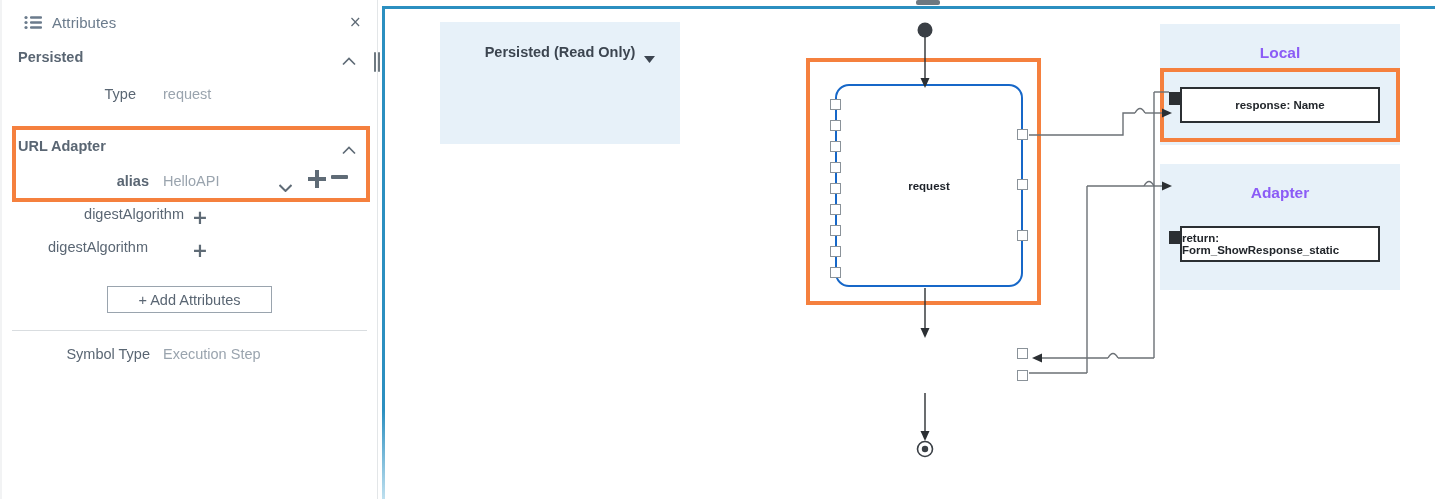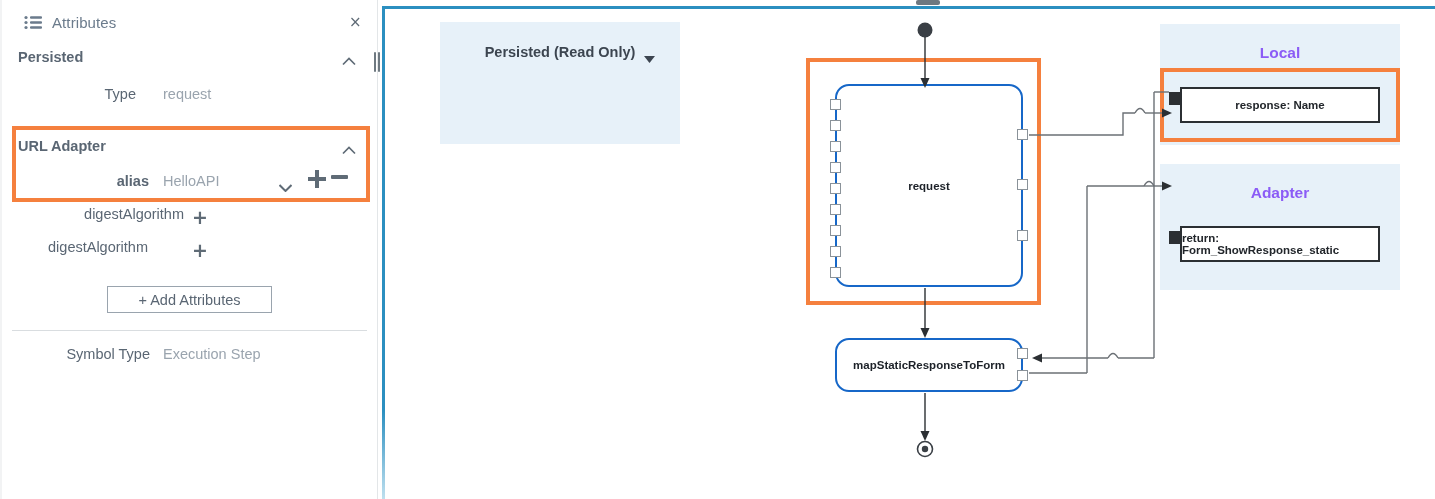--- a/index.html
+++ b/index.html
@@ -254,21 +254,20 @@
     <div class="grp" id="grp-return">
       <span class="grp-title">Adapter</span>
     </div>
     <div class="var-box" id="var-response">response: Name</div>
     <div class="var-box" id="var-return">return: Form_ShowResponse_static</div>
     <div class="hl-box" id="hl-local"></div>
     <div class="port-filled" style="left:787px;top:92px;"></div>
     <div class="port-filled" style="left:787px;top:231px;"></div>
 
     <div class="node" id="node-request">request</div>
-    <div class="node" id="node-map">mapStaticResponseToForm</div>
     <div class="hl-box" id="hl-request"></div>
 
     <div class="port" style="left:448px;top:99px;"></div>
     <div class="port" style="left:448px;top:120px;"></div>
     <div class="port" style="left:448px;top:141px;"></div>
     <div class="port" style="left:448px;top:162px;"></div>
     <div class="port" style="left:448px;top:183px;"></div>
     <div class="port" style="left:448px;top:204px;"></div>
     <div class="port" style="left:448px;top:225px;"></div>
     <div class="port" style="left:448px;top:246px;"></div>

